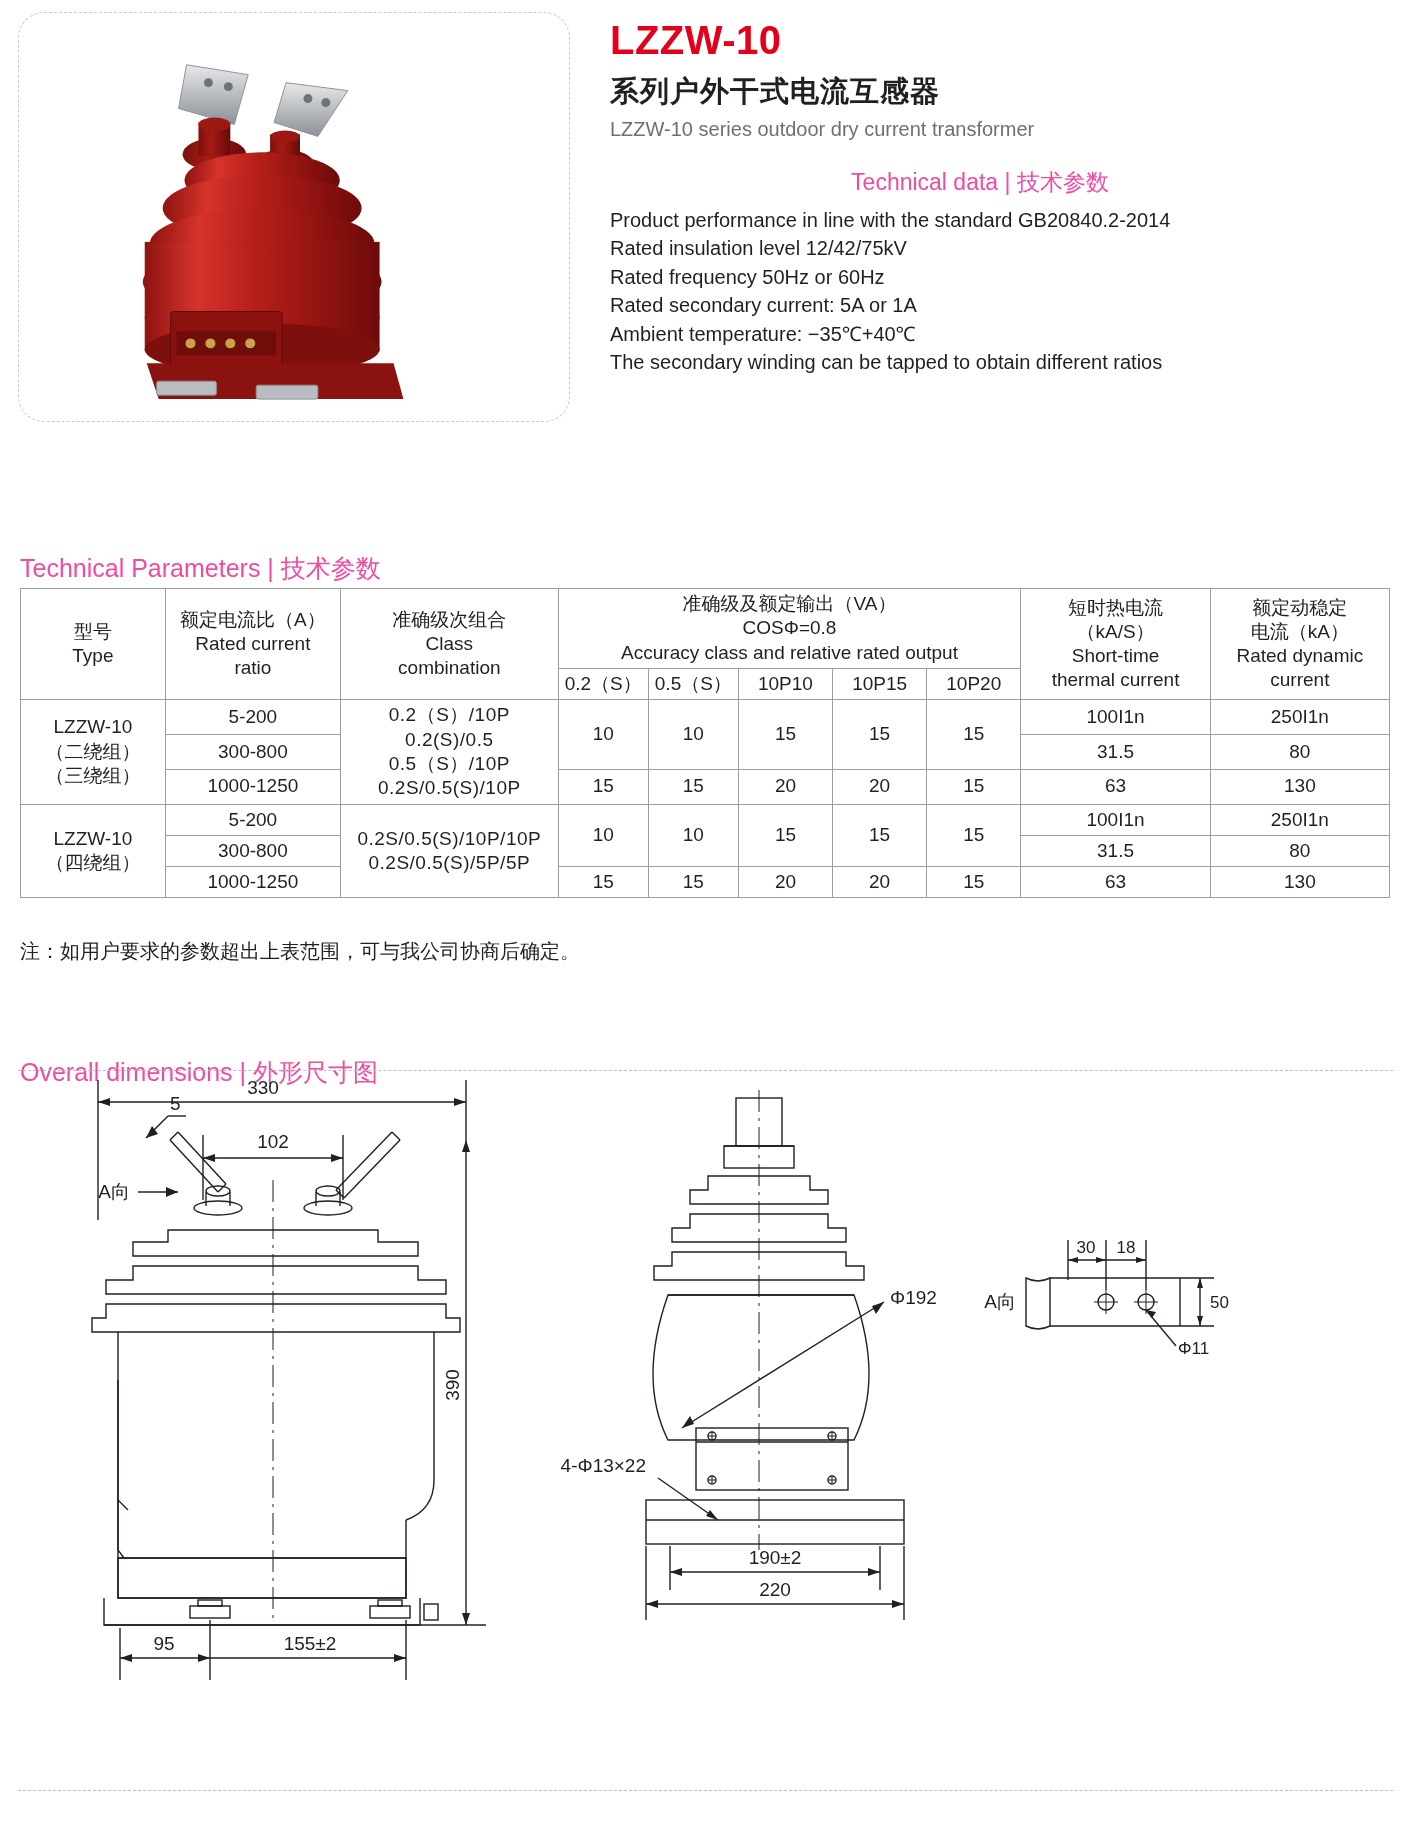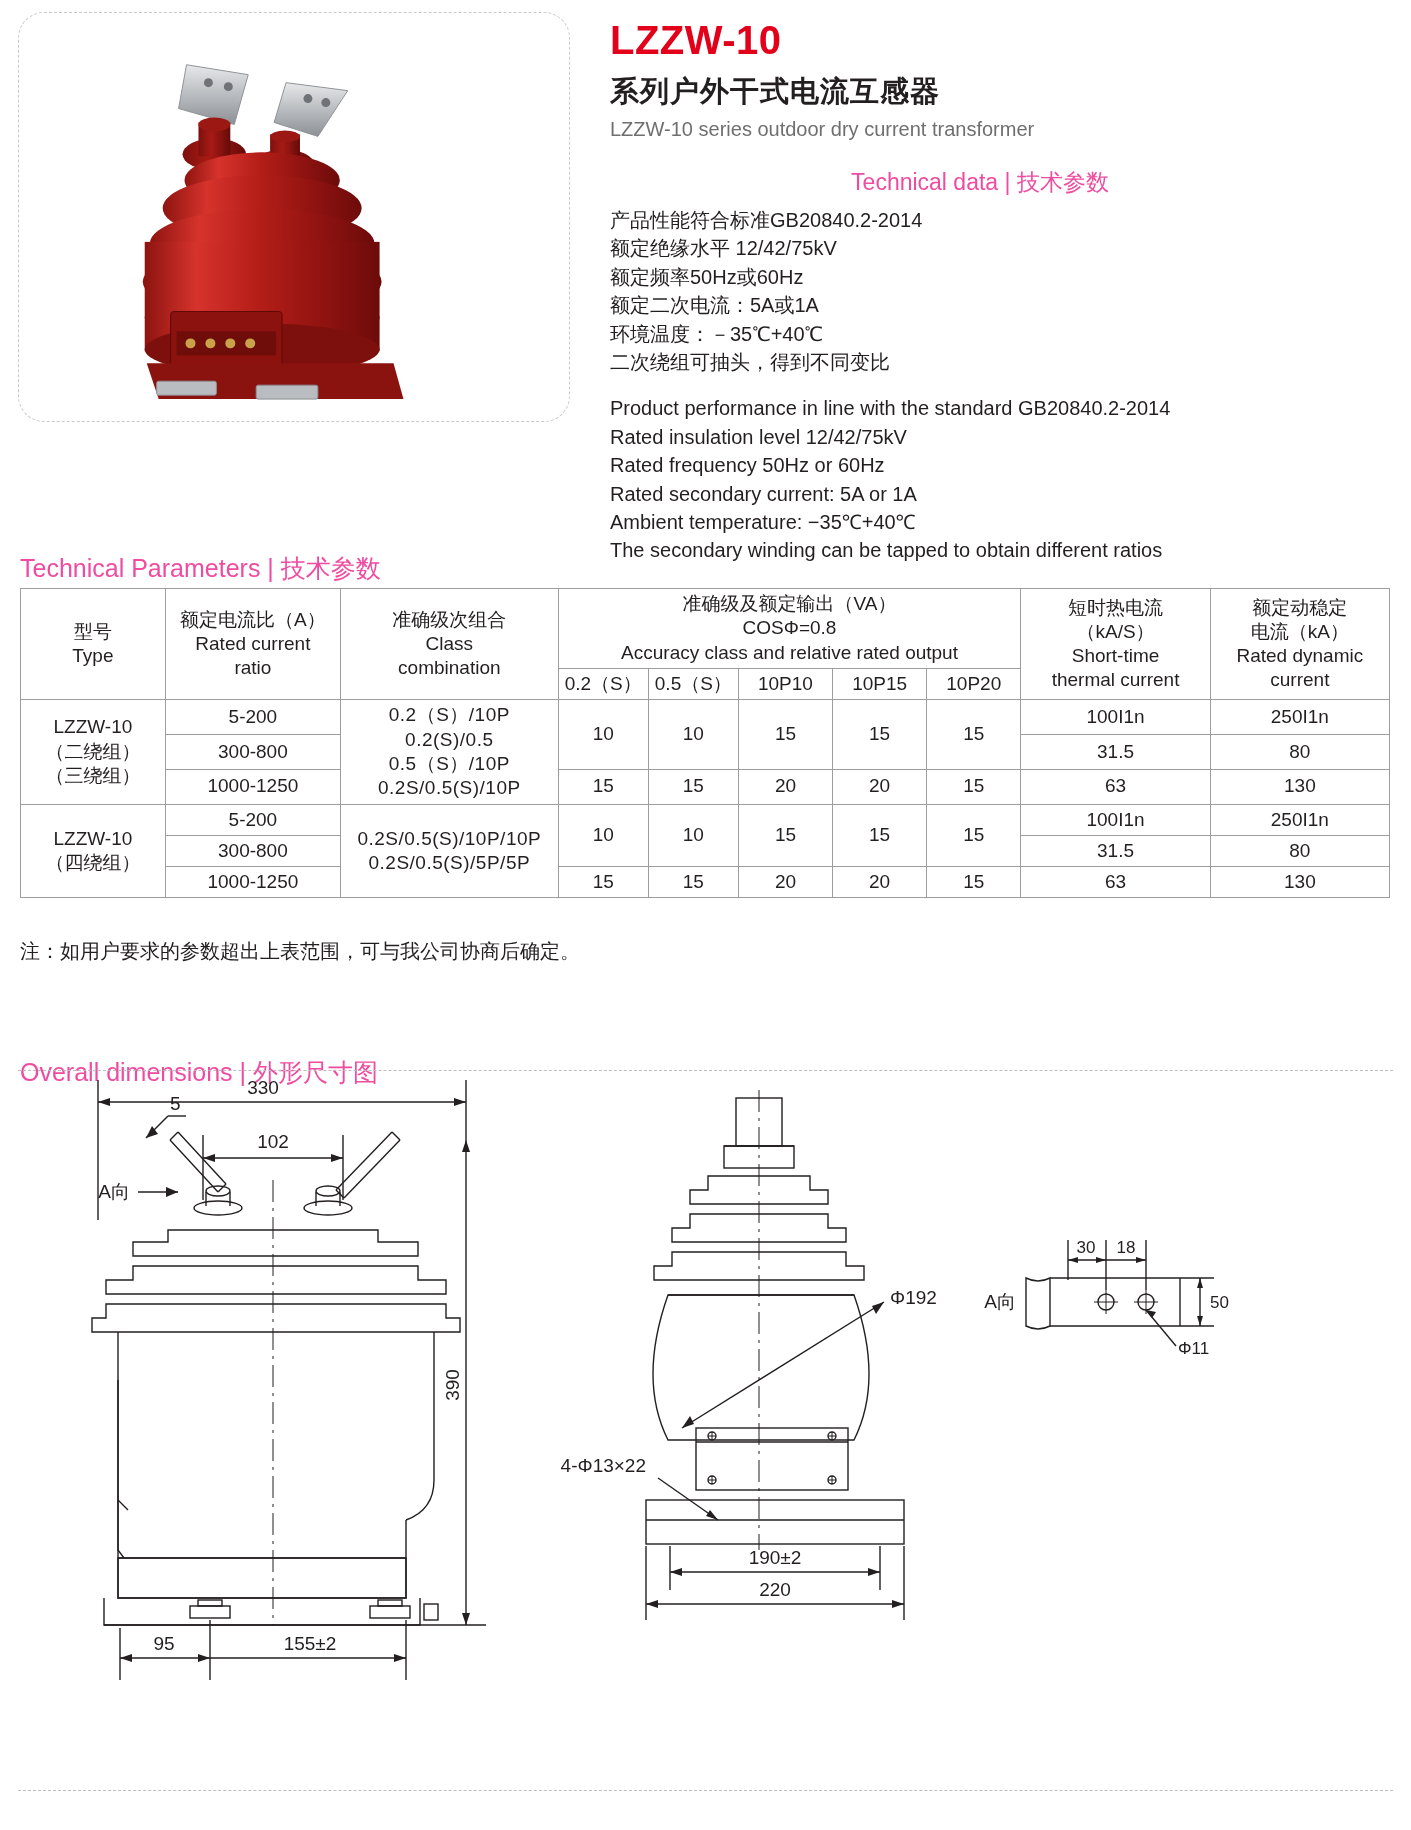--- a/index.html
+++ b/index.html
@@ -218,26 +218,20 @@
       <rect x="138" y="370" width="60" height="14" rx="2" fill="#b9bcc0" stroke="#8d9094"></rect>
       <rect x="238" y="374" width="62" height="14" rx="2" fill="#b9bcc0" stroke="#8d9094"></rect>
     </svg>
   </div>
 
   <div class="header-text">
     <div class="title-main">LZZW-10</div>
     <div class="title-cn">系列户外干式电流互感器</div>
     <div class="title-en">LZZW-10 series outdoor dry current transformer</div>
     <div class="section-pink">Technical data | 技术参数</div>
-    <div class="spec-cn" style="white-space: pre-line;">产品性能符合标准GB20840.2-2014
-额定绝缘水平 12/42/75kV
-额定频率50Hz或60Hz
-额定二次电流：5A或1A
-环境温度：－35℃+40℃
-二次绕组可抽头，得到不同变比</div>
     <div class="spec-en" style="white-space: pre-line;">Product performance in line with the standard GB20840.2-2014
 Rated insulation level 12/42/75kV
 Rated frequency 50Hz or 60Hz
 Rated secondary current: 5A or 1A
 Ambient temperature: −35℃+40℃
 The secondary winding can be tapped to obtain different ratios</div>
   </div>
 
   <div class="tech-heading">Technical Parameters | 技术参数</div>
 

